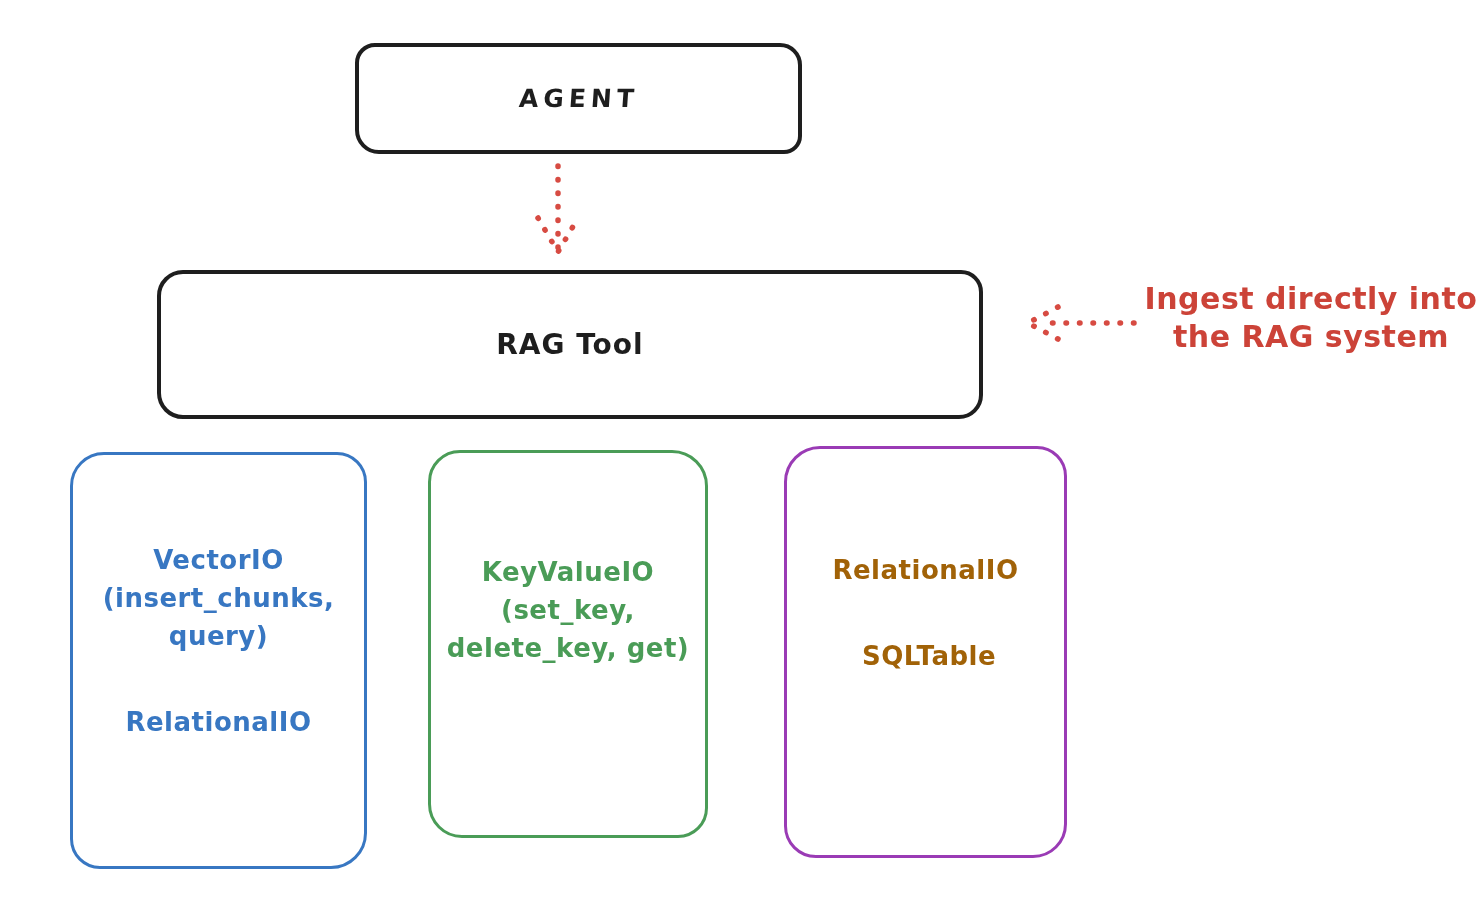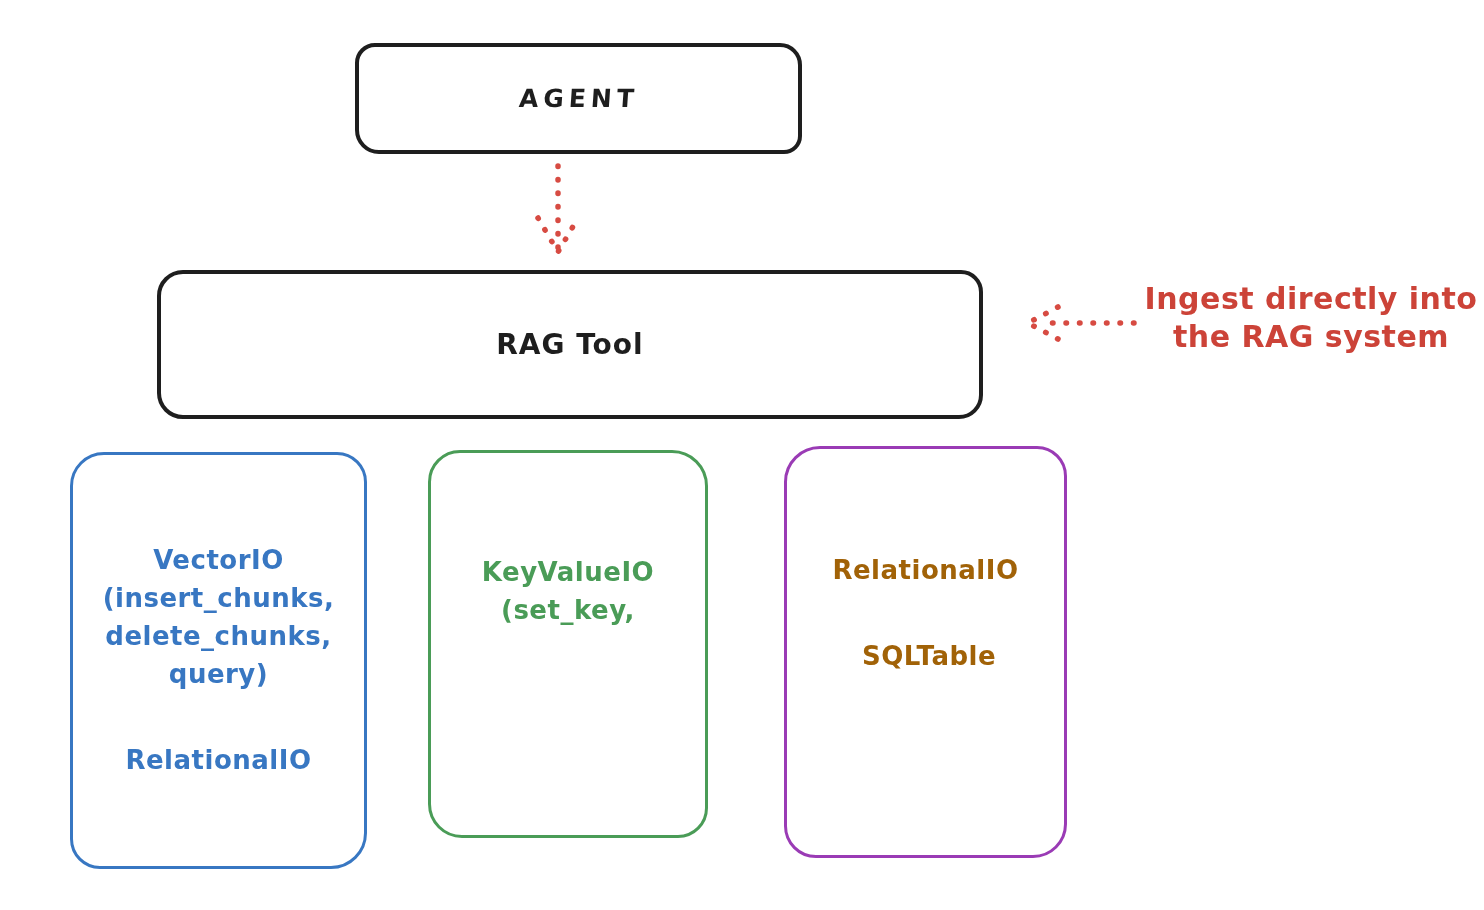--- a/index.html
+++ b/index.html
@@ -141,28 +141,28 @@
   </svg>
 
   <div class="annotation">
     <span class="line">Ingest directly into</span>
     <span class="line">the RAG system</span>
   </div>
 
   <div class="backend vector-box">
     <span class="line">VectorIO</span>
     <span class="line">(insert_chunks,</span>
-    <span class="line">delete_chunks,</span>
     <span class="line">query)</span>
     <span class="line index-label">RelationalIO</span>
   </div>
 
   <div class="backend keyvalue-box">
     <span class="line">KeyValueIO</span>
     <span class="line">(set_key,</span>
+    <span class="line">delete_key, get)</span>
   </div>
 
   <div class="backend relational-box">
     <span class="line">RelationalIO</span>
     <span class="line index-label">SQLTable</span>
   </div>
 
 </div>
 
 </body></html>

